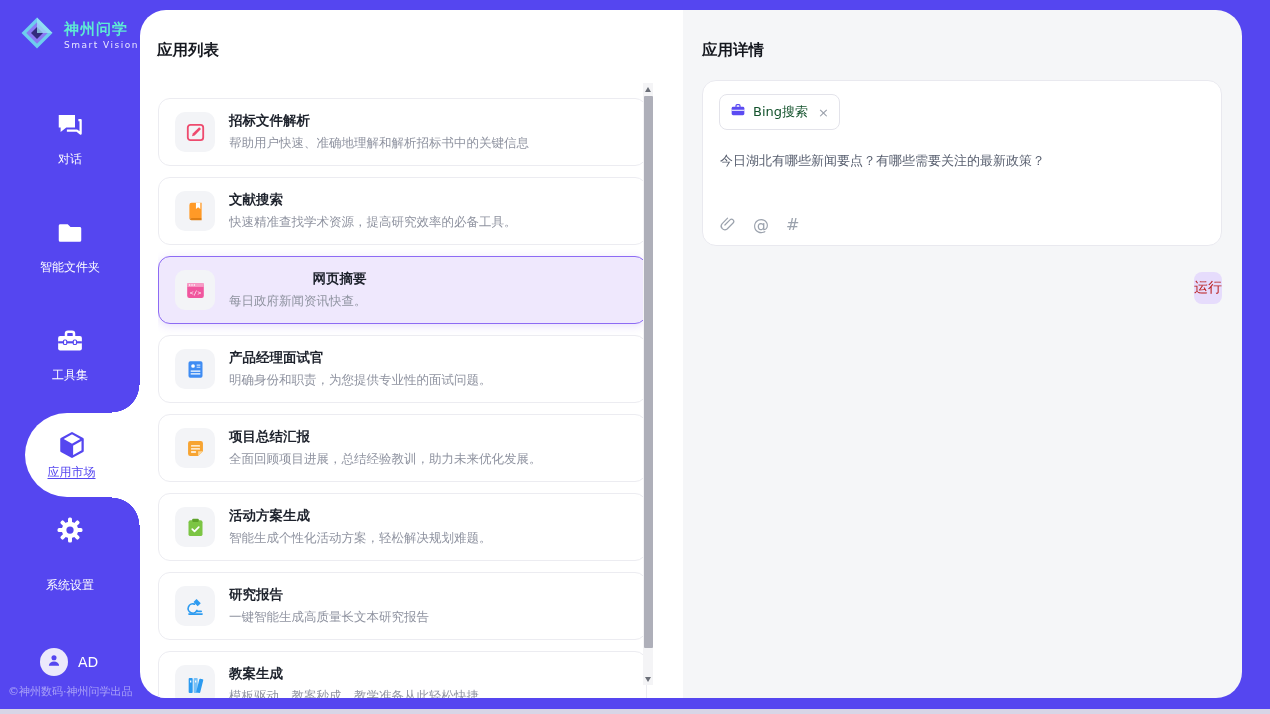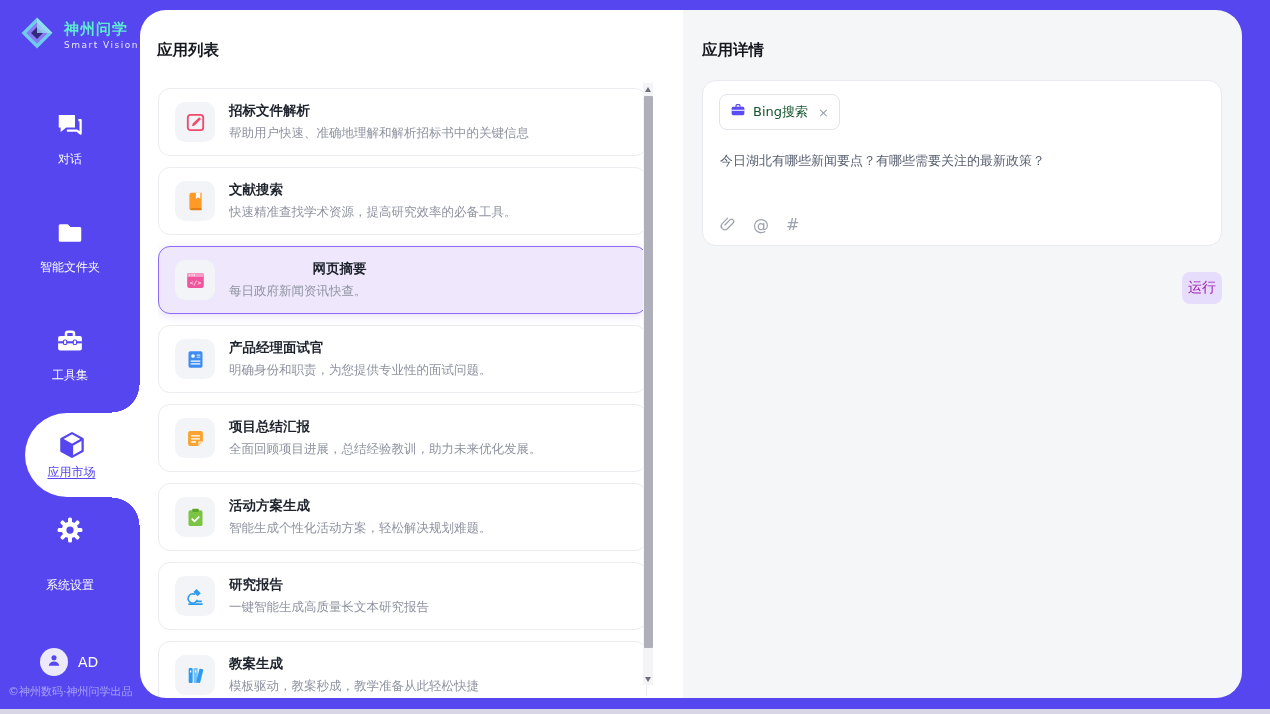--- a/index.html
+++ b/index.html
@@ -35,21 +35,21 @@
   
   .main-card { position:absolute; left:140px; top:10px; width:1102px; height:688px; border-radius:26px;
                display:flex; overflow:hidden; }
   .list-panel { position:relative; width:543px; background:#fff; }
   .detail-panel { position:relative; width:559px; background:#f5f6f8; }
   .panel-title { position:absolute; font-size:15.5px; font-weight:700; color:#15181f; }
   .list-panel .panel-title { left:17px; top:30px; }
   .detail-panel .panel-title { left:19px; top:30px; }
 
   
-  .items { position:absolute; left:18px; top:78px; width:489px; height:608px; overflow:hidden; }
+  .items { position:absolute; left:18px; top:88px; width:489px; height:608px; overflow:hidden; }
   .app-item { position:relative; height:68px; margin-bottom:11px; border:1px solid #ececf1; border-radius:12px;
               background:#fff; display:flex; align-items:center; gap:14px; padding:0 16px; cursor:pointer; }
   .app-item.selected { background:#efe8fd; border:1.5px solid #8d6bf4; box-shadow:0 2px 10px rgba(120,80,240,.18);text-align:right; }
   .tile { width:40px; height:40px; border-radius:10px; background:#f3f4f7; display:flex; align-items:center; justify-content:center; flex:none; }
   .app-texts { display:flex; flex-direction:column; min-width:0; }
   .app-name { font-size:13.5px; font-weight:700; color:#1d222c; }
   .app-desc { font-size:12.5px; color:#8f93a0; margin-top:5px; white-space:nowrap; overflow:hidden; }
 
   
   .scrollbar { position:absolute; left:503px; top:73px; width:10px; height:602px; background:#f4f4f6; }
@@ -62,22 +62,22 @@
   
   .input-card { position:absolute; left:19px; top:70px; width:520px; height:166px; background:#fff;
                 border:1px solid #e9e9ef; border-radius:14px; }
   .tool-tag { position:absolute; left:16px; top:13px; display:inline-flex; align-items:center; gap:7px;
               border:1px solid #e3e3ea; border-radius:8px; background:#fff; padding:7px 10px; cursor:pointer; }
   .tool-tag-label { font-size:13px; color:#14532d; }
   .tag-close { font-size:13px; color:#9aa0ab; margin-left:3px; cursor:pointer; line-height:1; }
   .query-text { position:absolute; left:17px; top:70px; right:16px; font-size:13px; color:#596070; line-height:1.5; cursor:text; }
   .tools-row { position:absolute; left:16px; bottom:11px; display:flex; align-items:center; gap:17px; }
   .tool-ico { color:#9ba2ad; font-size:16px; cursor:pointer; display:flex; align-items:center; }
-  .run-btn { position:absolute; right:20px; top:262px; background:#e6dcfc; color:#a21caf; font-size:14px;
-             border:none; border-radius:8px; padding:7px 6px; cursor:pointer; font-family:inherit; }
+  .run-btn { position:absolute; right:20px; top:262px; background:#e6dcfc; color:#b91c1c; font-size:14px;
+             border:none; border-radius:8px; padding:7px 0; cursor:pointer; font-family:inherit; }
 </style>
 </head>
 <body>
 
 <div class="stage">
 
   <aside class="sidebar">
     <div class="brand">
       <span>
         <svg width="38" height="38" viewBox="0 0 24 24">

